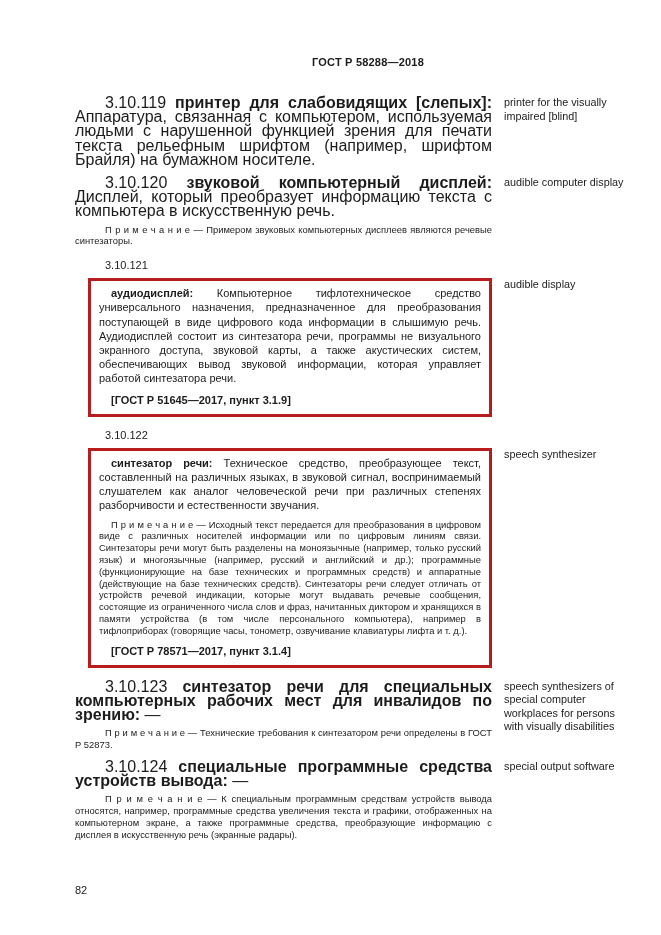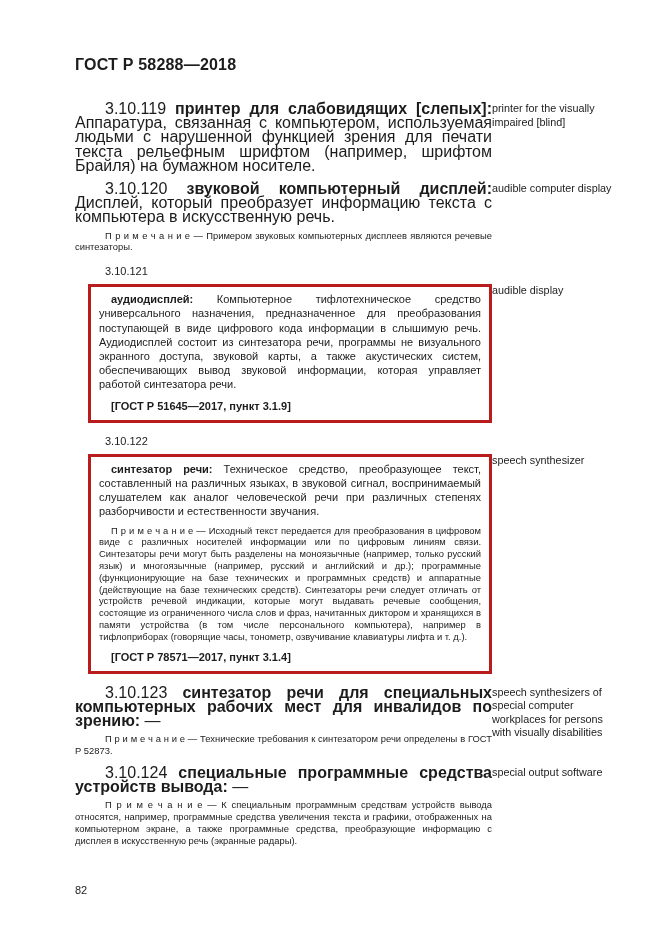--- a/index.html
+++ b/index.html
@@ -12,35 +12,37 @@
     width: 661px;
     height: 935px;
     box-sizing: border-box;
     background: #ffffff;
     padding: 56px 0 0 75px;
     font-family: "Liberation Sans", sans-serif;
     color: #1c1c1c;
     overflow: hidden;
   }
   .doc-header {
-    font-size: 16px;
+    font-size: 11px;
     font-weight: bold;
     margin-bottom: 28px;
     letter-spacing: 0.2px;
+    text-align: center;
   }
   .row {
     display: flex;
     align-items: flex-start;
   }
   .main-col {
     flex: 0 0 417px;
     width: 417px;
   }
   .margin-col {
     width: 120px;
+    margin-left: 12px;
     font-size: 10.8px;
     line-height: 13.5px;
     text-align: left;
     color: #222222;
   }
   .entry { margin-bottom: 9px; }
   .para {
     font-size: 16px;
     line-height: 14.2px;
     text-align: justify;

